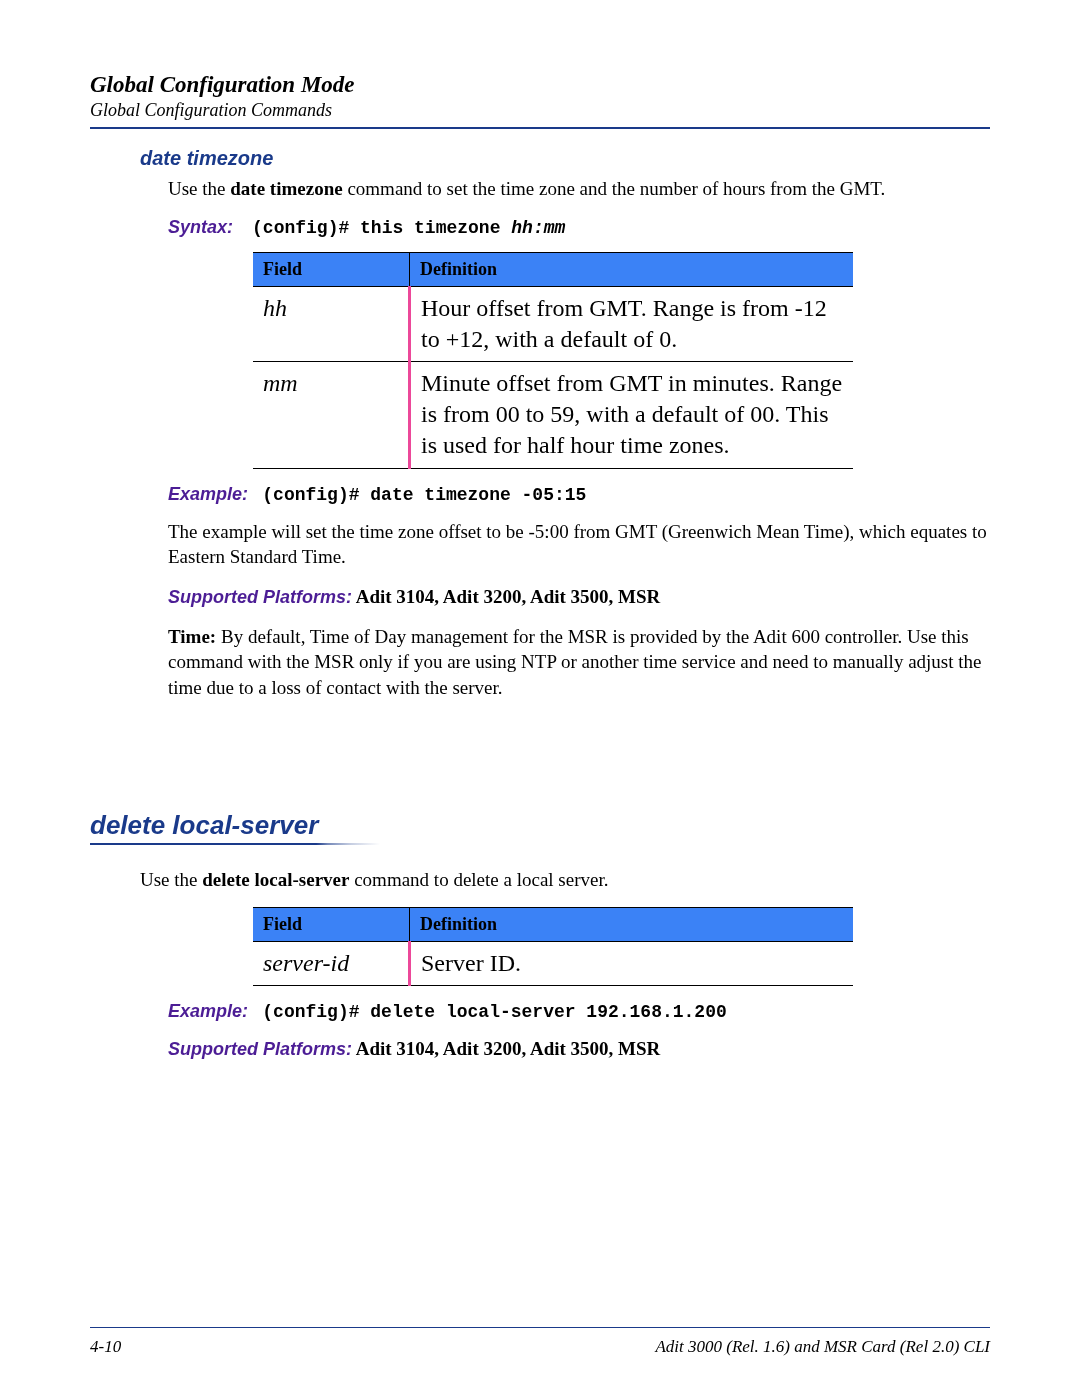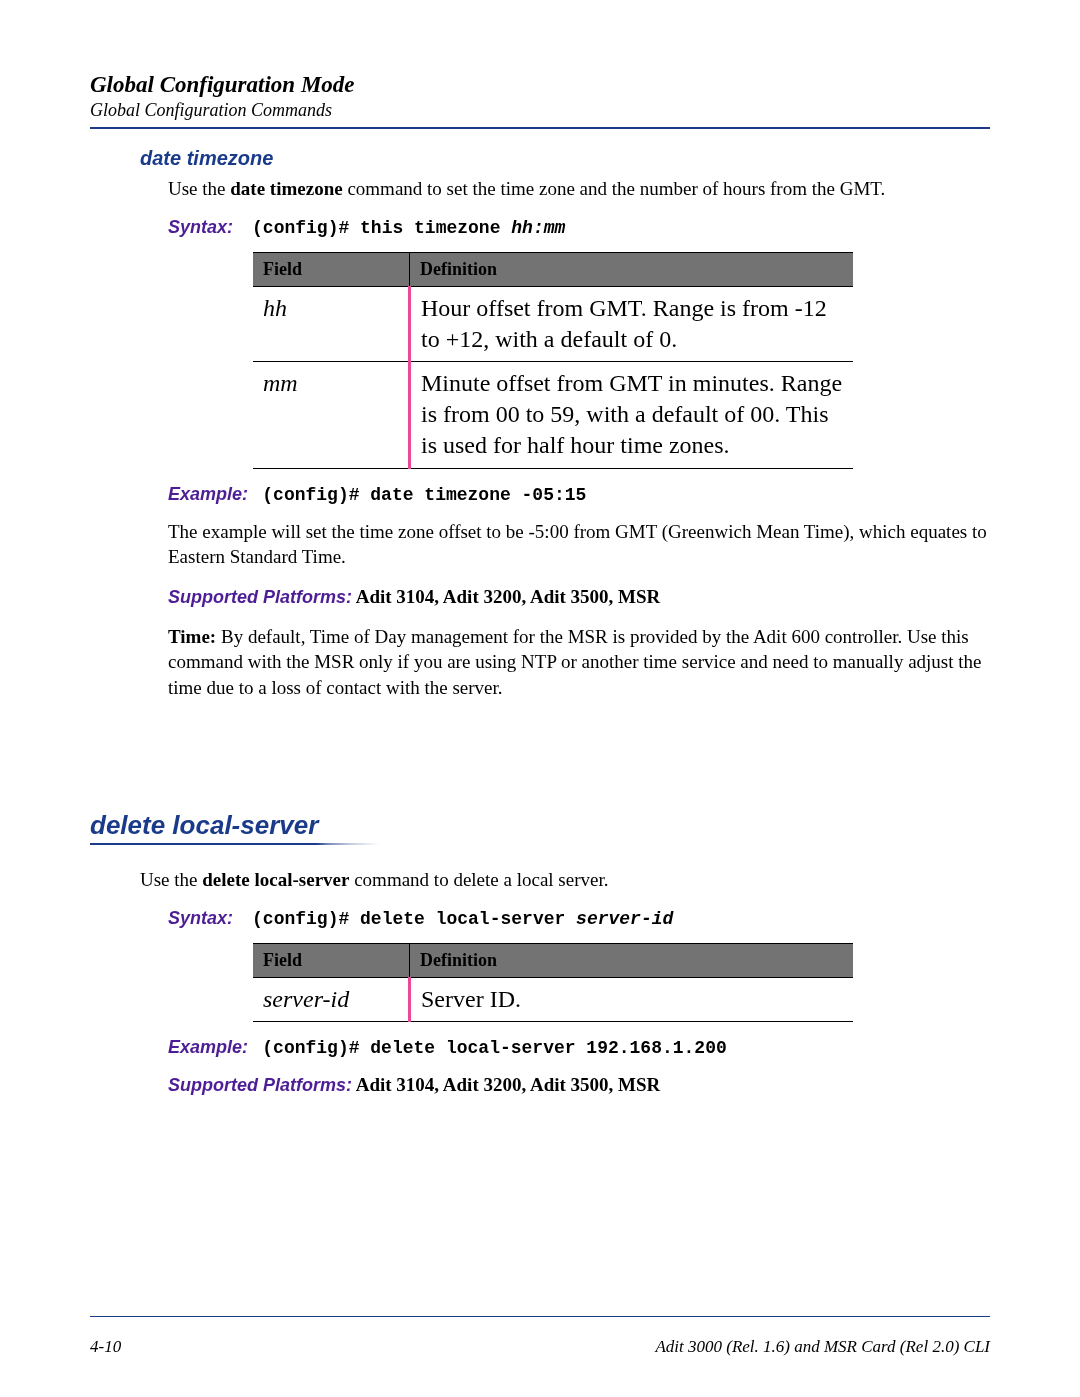--- a/index.html
+++ b/index.html
@@ -76,21 +76,21 @@
     font-size: 18px;
   }
   .mono-ital { font-style: italic; }
   .tbl {
     border-collapse: collapse;
     margin: 10px 0 14px 0;
     width: 600px;
   }
   .tbl th {
     text-align: left;
-    background: #737373;
+    background: #3b82f6;
     font-weight: bold;
     padding: 6px 10px;
     border-top: 1px solid #000;
     border-bottom: 1px solid #000;
     font-size: 18px;
   }
   .tbl th.col-def { border-left: 1px solid #000; }
   .tbl td {
     padding: 6px 10px;
     border-bottom: 1px solid #000;
@@ -101,21 +101,21 @@
   .tbl td.col-def { border-left: 3px solid #ec4899; }
   .tbl td.field { font-style: italic; width: 135px; }
   .line-row { margin: 10px 0 14px 0; }
   .inline-bold { font-weight: bold; }
   .footer {
     position: absolute;
     bottom: 40px;
     left: 90px;
     right: 90px;
     border-top: 1px solid #1a3a8a;
-    padding-top: 20px;
+    padding-top: 9px;
     font-style: italic;
     font-size: 17px;
     display: flex;
     justify-content: space-between;
   }
 </style>
 </head>
 <body>
 
 <div class="page">
@@ -176,24 +176,20 @@
   <div class="main-head">delete local-server</div>
   <hr class="main-head-rule">
 
   <div class="sec-indent">
     <p>
       <span>Use the </span><span class="inline-bold">delete local-server</span><span> command to delete a local server.</span>
     </p>
   </div>
 
   <div class="body-indent">
-    <div class="line-row">
-      <span class="field-label">Syntax:</span>&nbsp;&nbsp;&nbsp;
-      <span class="mono">(config)# delete local-server </span><span class="mono mono-ital">server-id</span>
-    </div>
 
     <table class="tbl" style="margin-left:85px;">
       <thead>
         <tr>
           <th>Field</th>
           <th class="col-def">Definition</th>
         </tr>
       </thead>
       <tbody>
         <tr>

